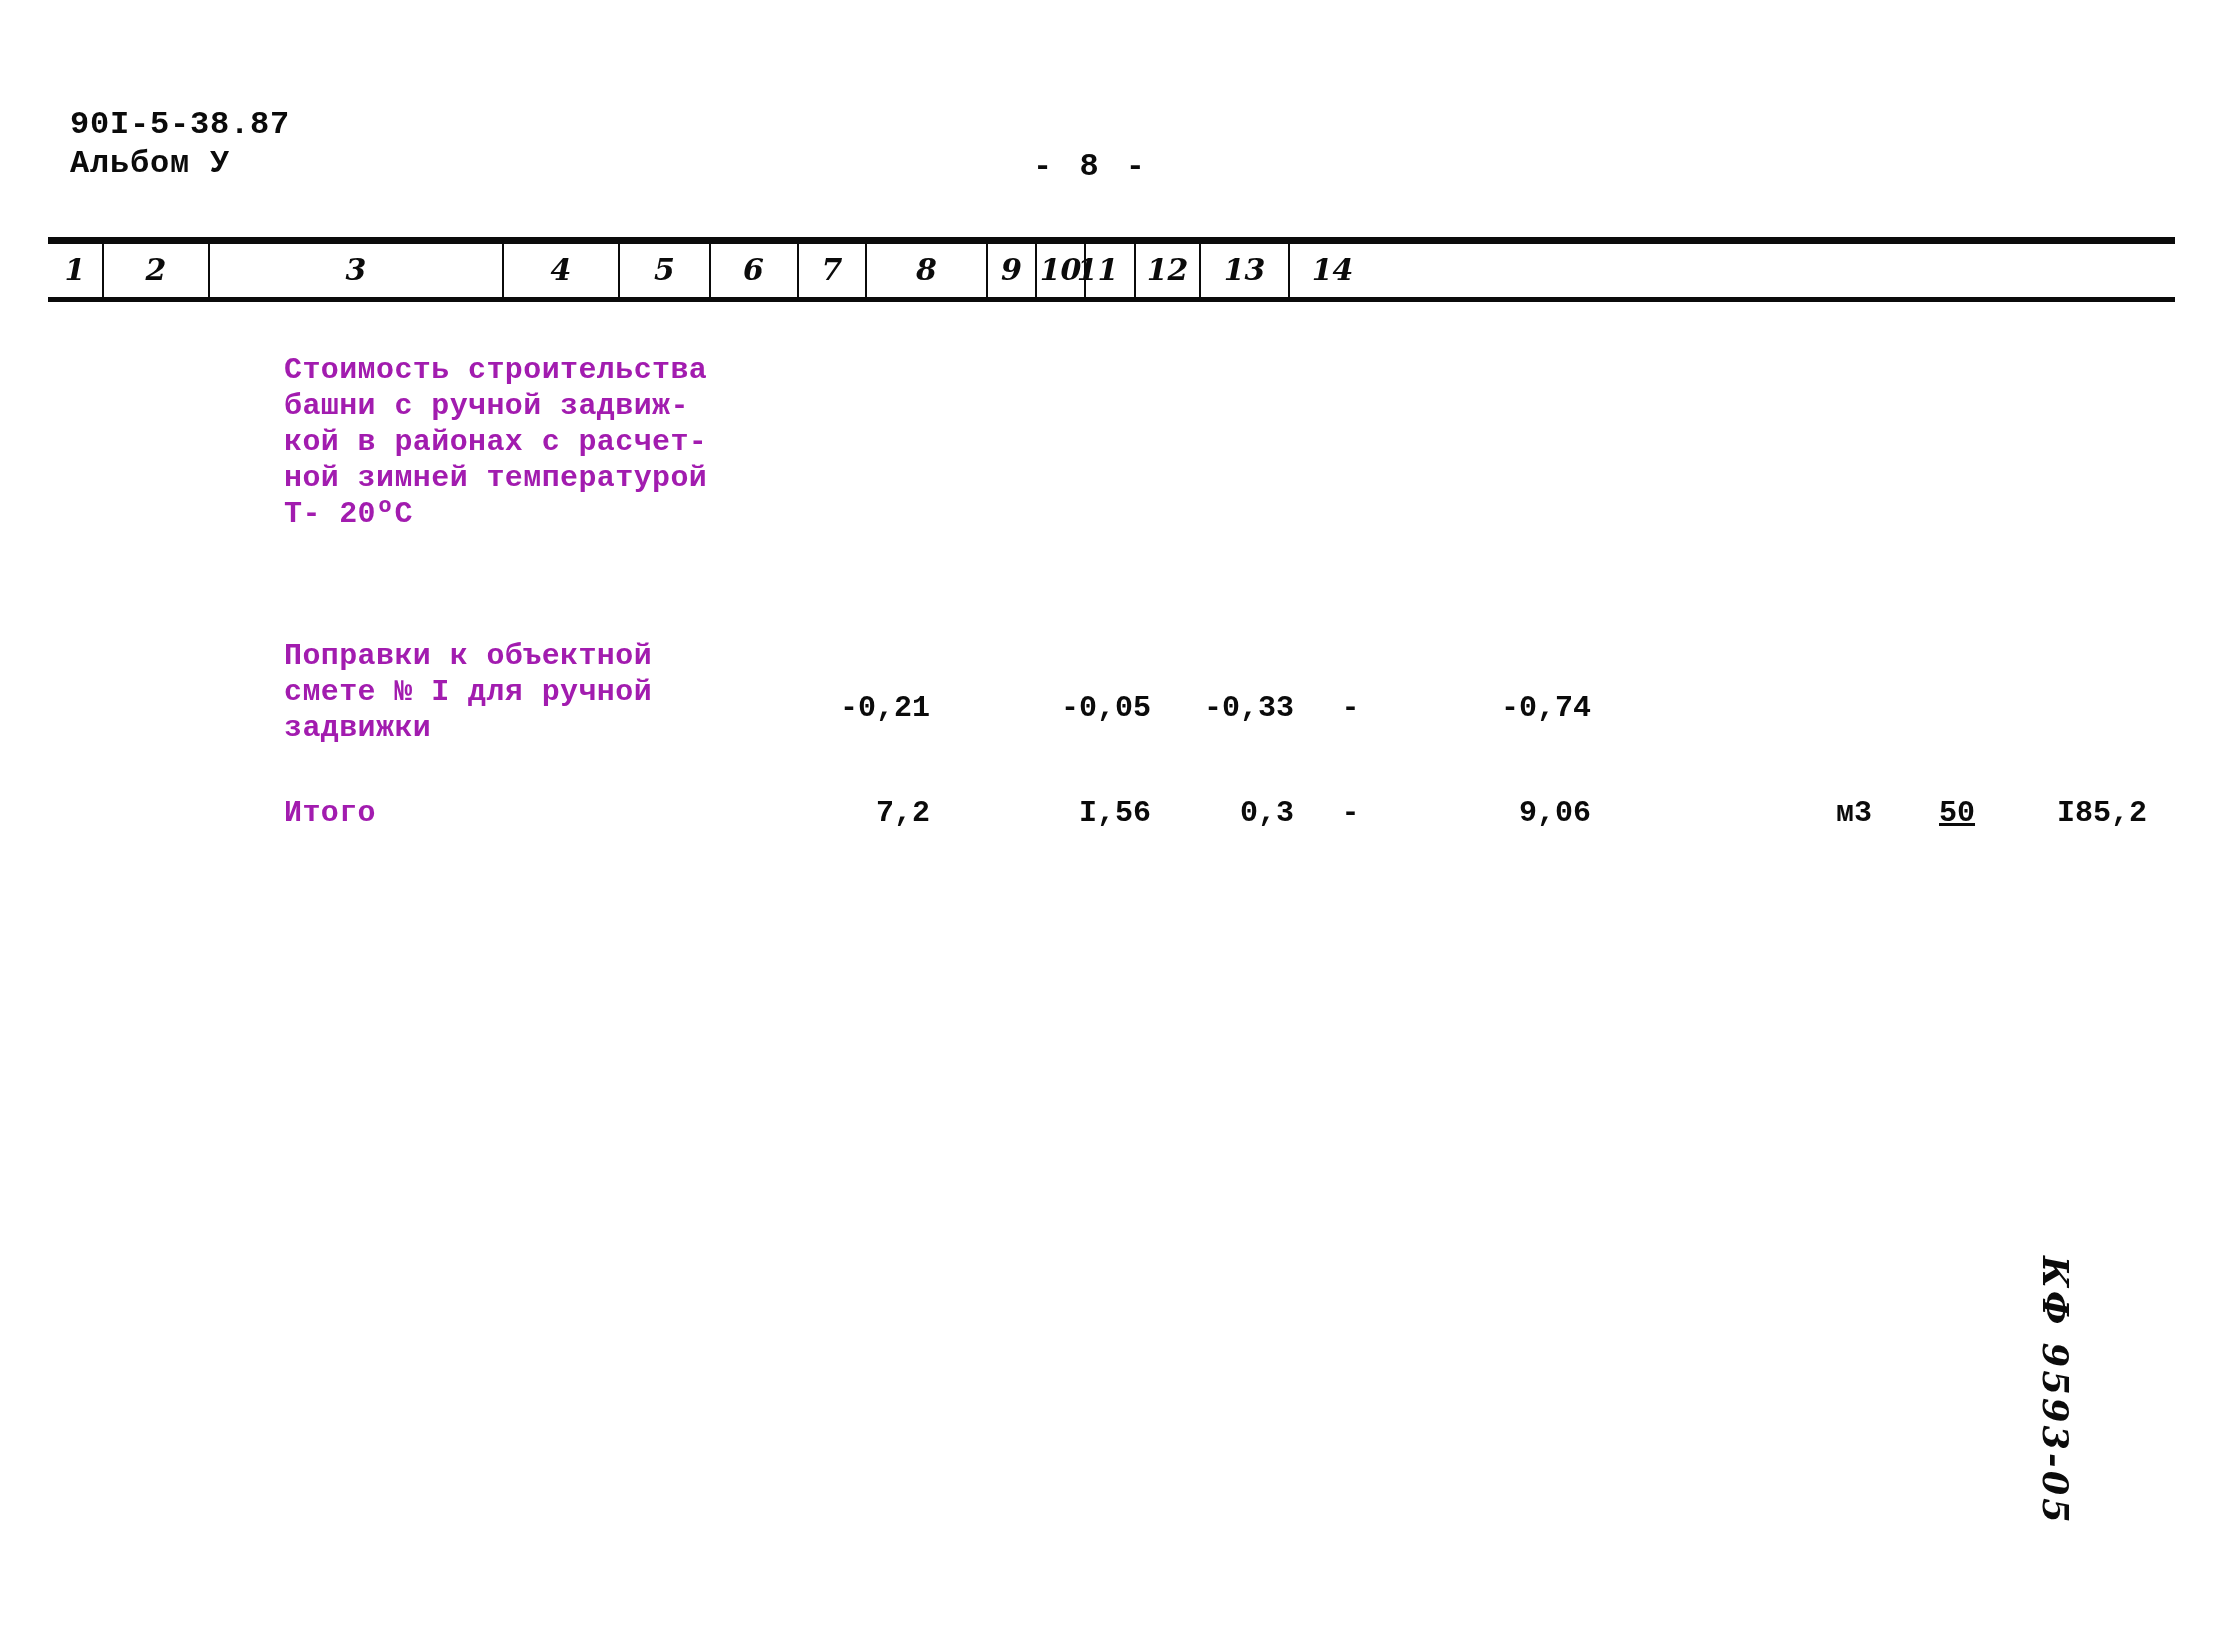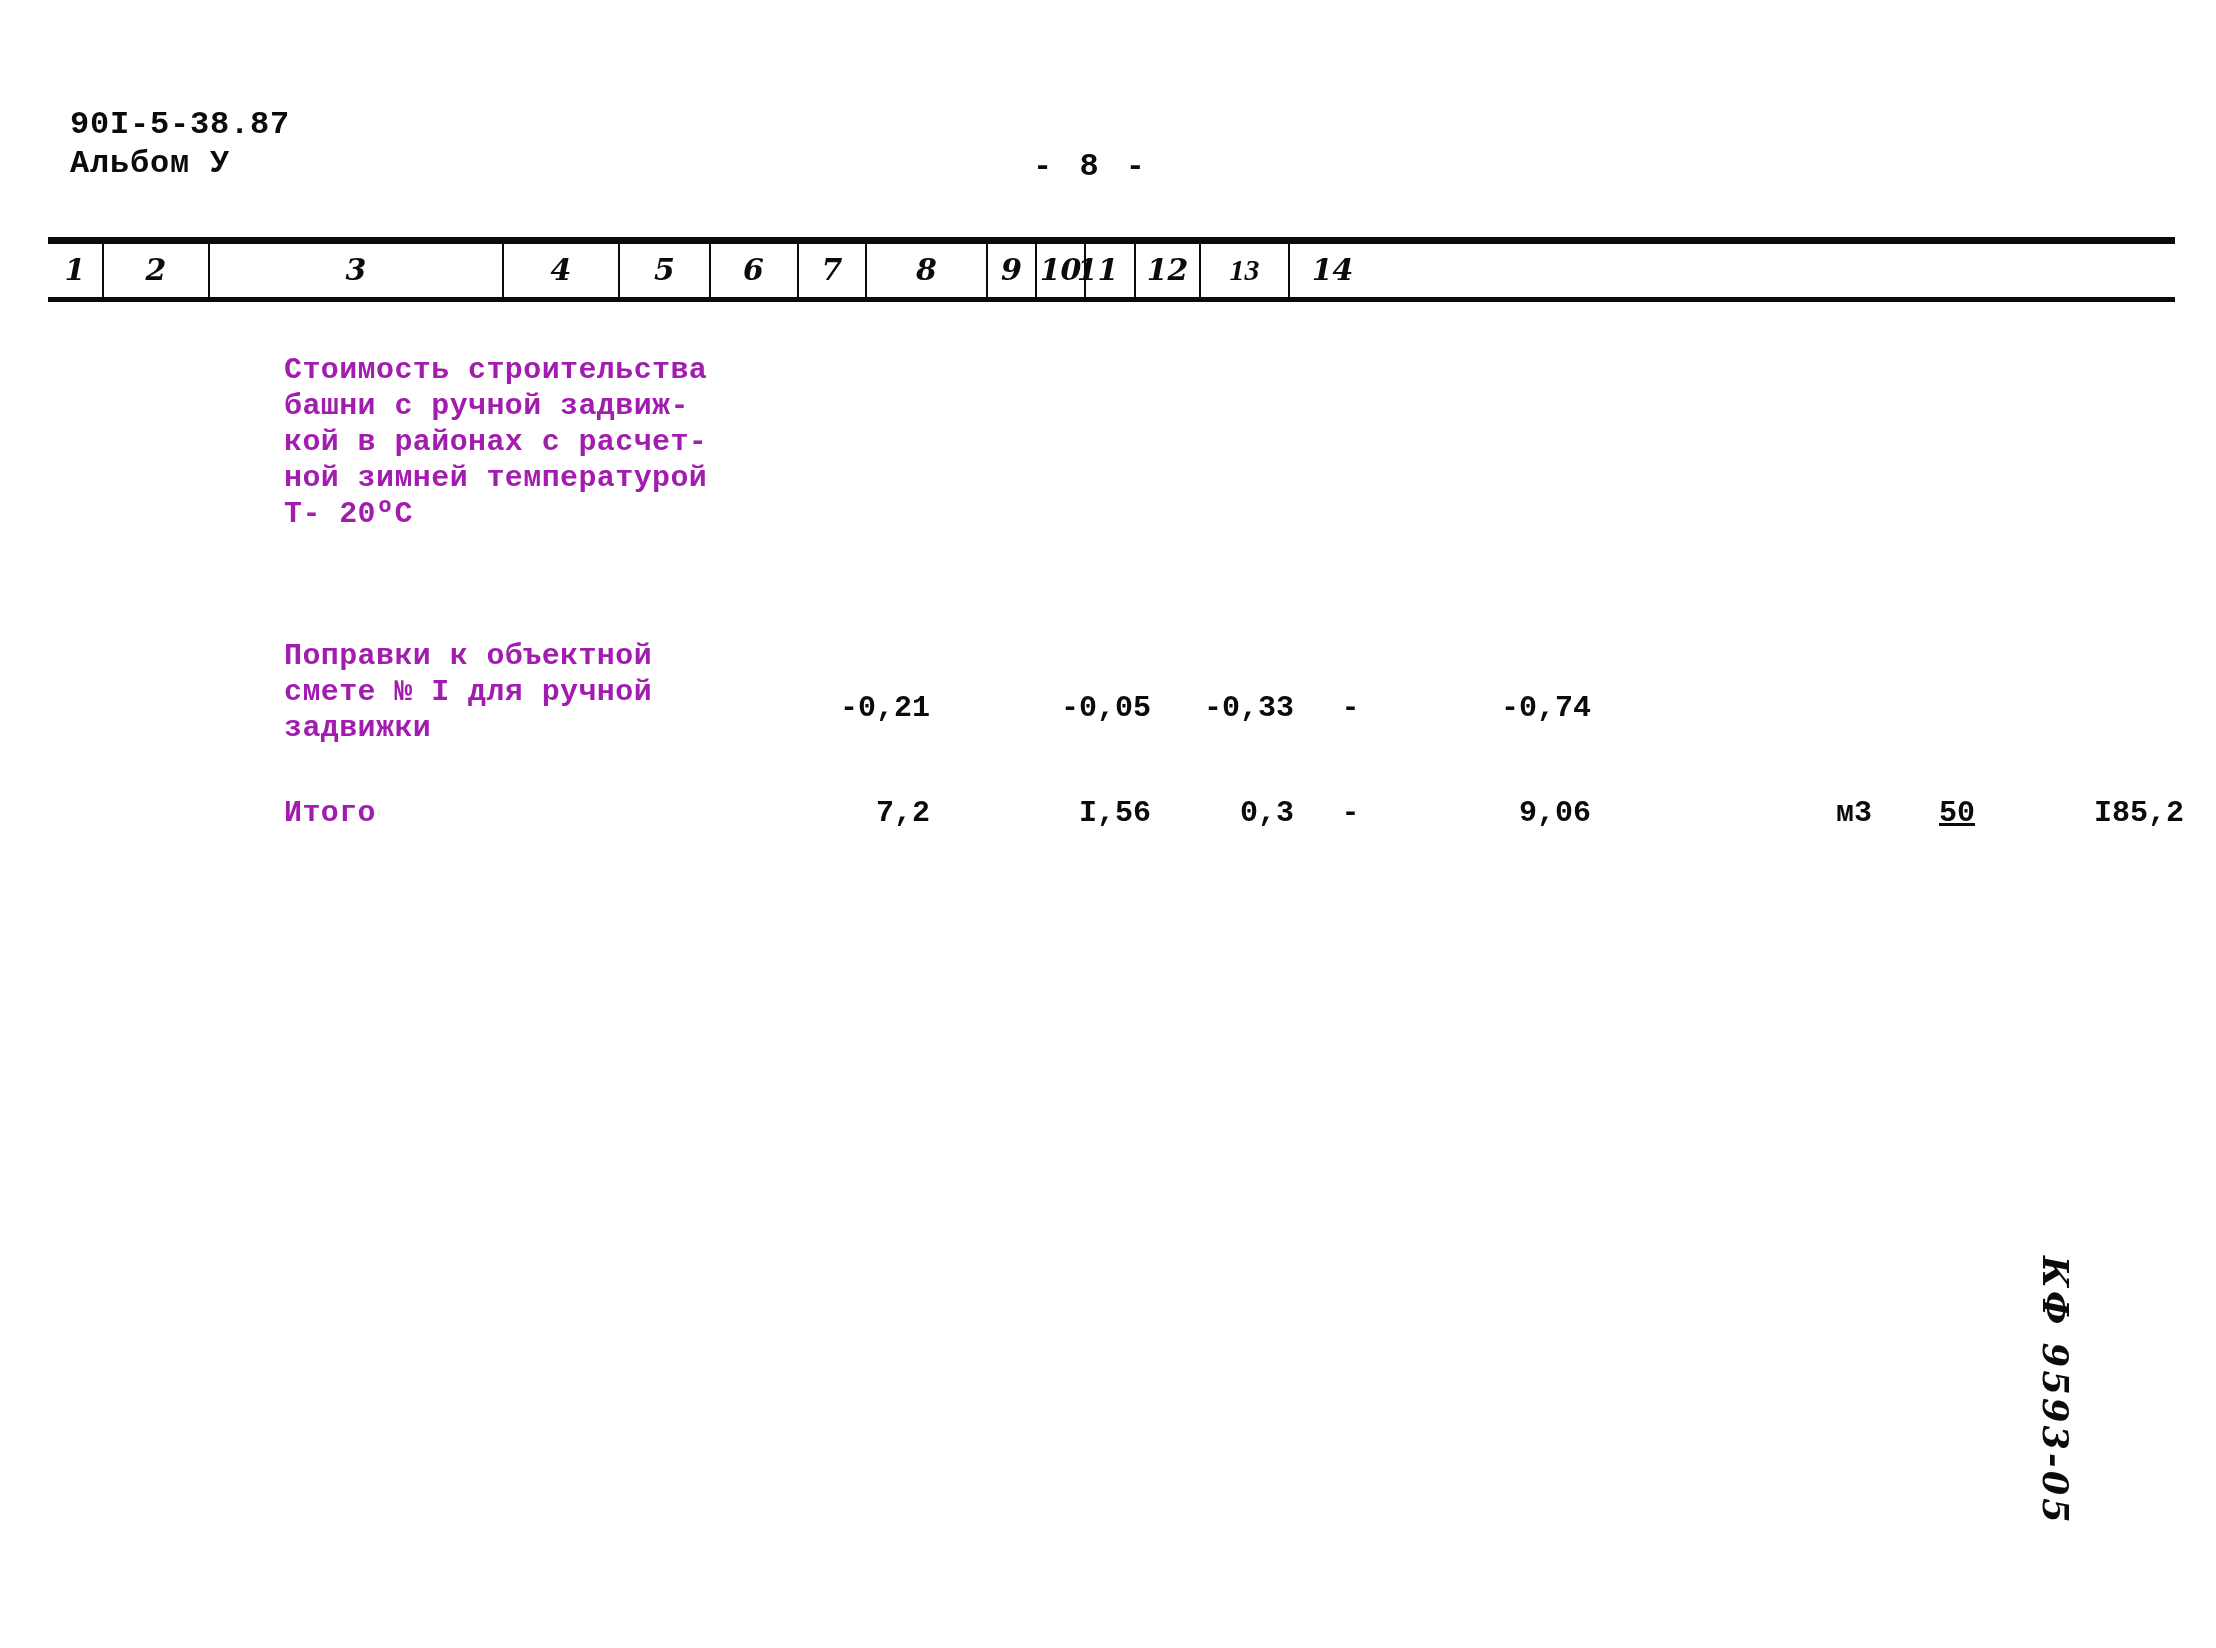--- a/index.html
+++ b/index.html
@@ -106,21 +106,21 @@
   #c8-r2  { left: 1440px; top: 690px; width: 151px; }
 
   
   #c4-r3  { left: 803px; top: 795px; width: 127px; }
   #c5-r3  { left: 1024px; top: 795px; width: 127px; }
   #c6-r3  { left: 1167px; top: 795px; width: 127px; }
   #c7-r3  { left: 1303px; top: 795px; width: 95px; text-align: center; }
   #c8-r3  { left: 1440px; top: 795px; width: 151px; }
   #c11-r3 { left: 1836px; top: 795px; width: 79px; text-align: left; }
   #c12-r3 { left: 1939px; top: 795px; width: 79px; text-align: left; text-decoration: underline; }
-  #c13-r3 { left: 2057px; top: 795px; width: 127px; text-align: right; }
+  #c13-r3 { left: 2057px; top: 795px; width: 127px; text-align: left; }
 
   
   #margin-note {
     position: absolute;
     left: 2076px;
     top: 1256px;
     width: 286px;
     font-family: "DejaVu Serif", serif;
     font-style: italic;
     font-size: 35px;
@@ -172,21 +172,21 @@
     </div>
     <div class="colcell" style="left:987px;width:49px;">
       <span class="num">10</span>
     </div>
     <div class="colcell" style="left:1036px;width:25px;">
       <span class="num">11</span>
     </div>
     <div class="colcell" style="left:1086px;width:65px;">
       <span class="num">12</span>
     </div>
-    <div class="colcell" style="left:1151px;width:89px;font-family:Liberation Serif, serif;">
+    <div class="colcell" style="left:1151px;width:89px;">
       <span class="num">13</span>
     </div>
     <div class="colcell" style="left:1240px;width:87px;">
       <span class="num">14</span>
     </div>
   </div>
 
   <div class="blk" id="desc-1">Стоимость строительства
 башни с ручной задвиж-
 кой в районах с расчет-

